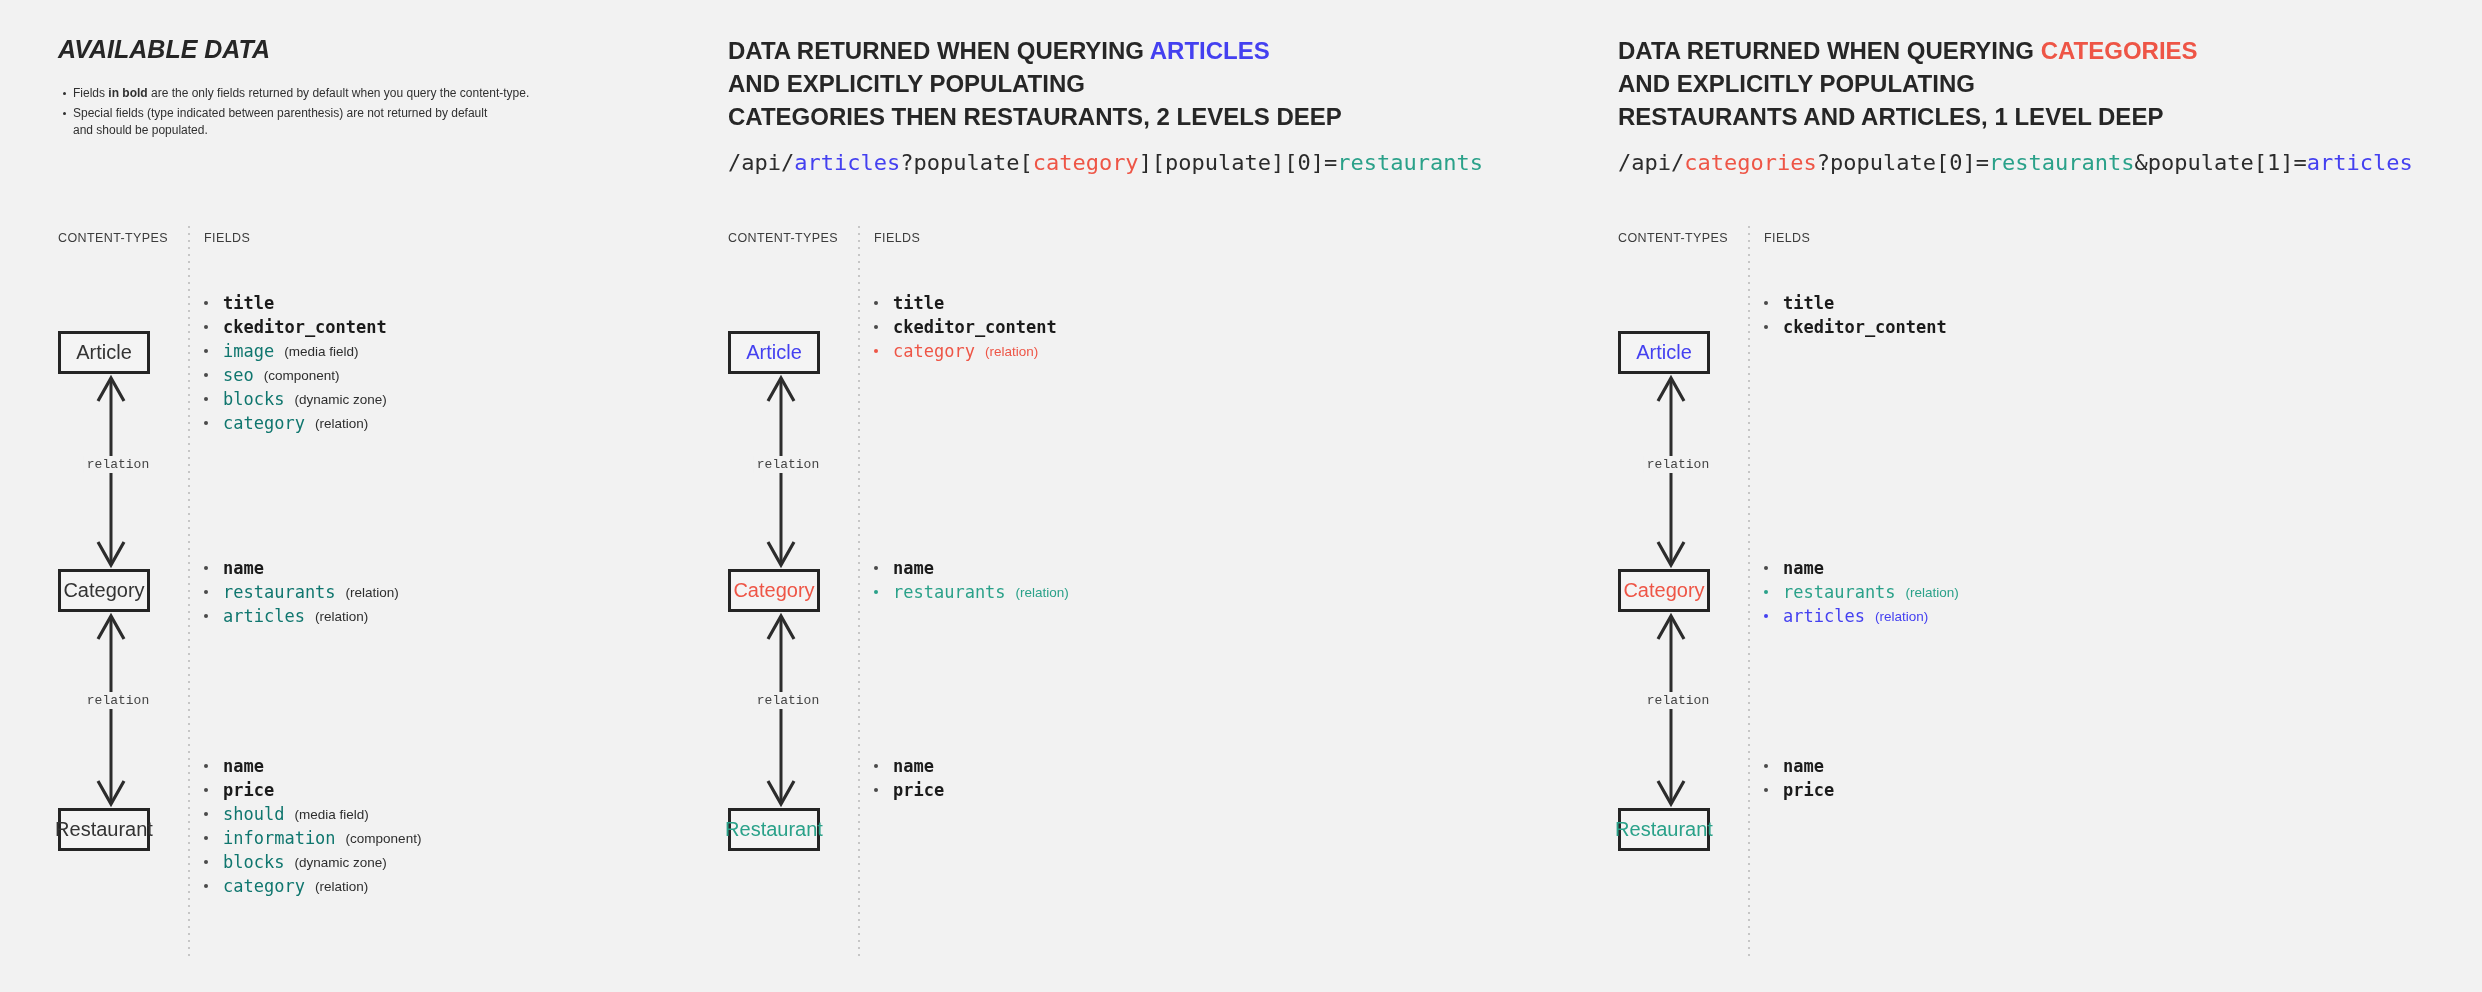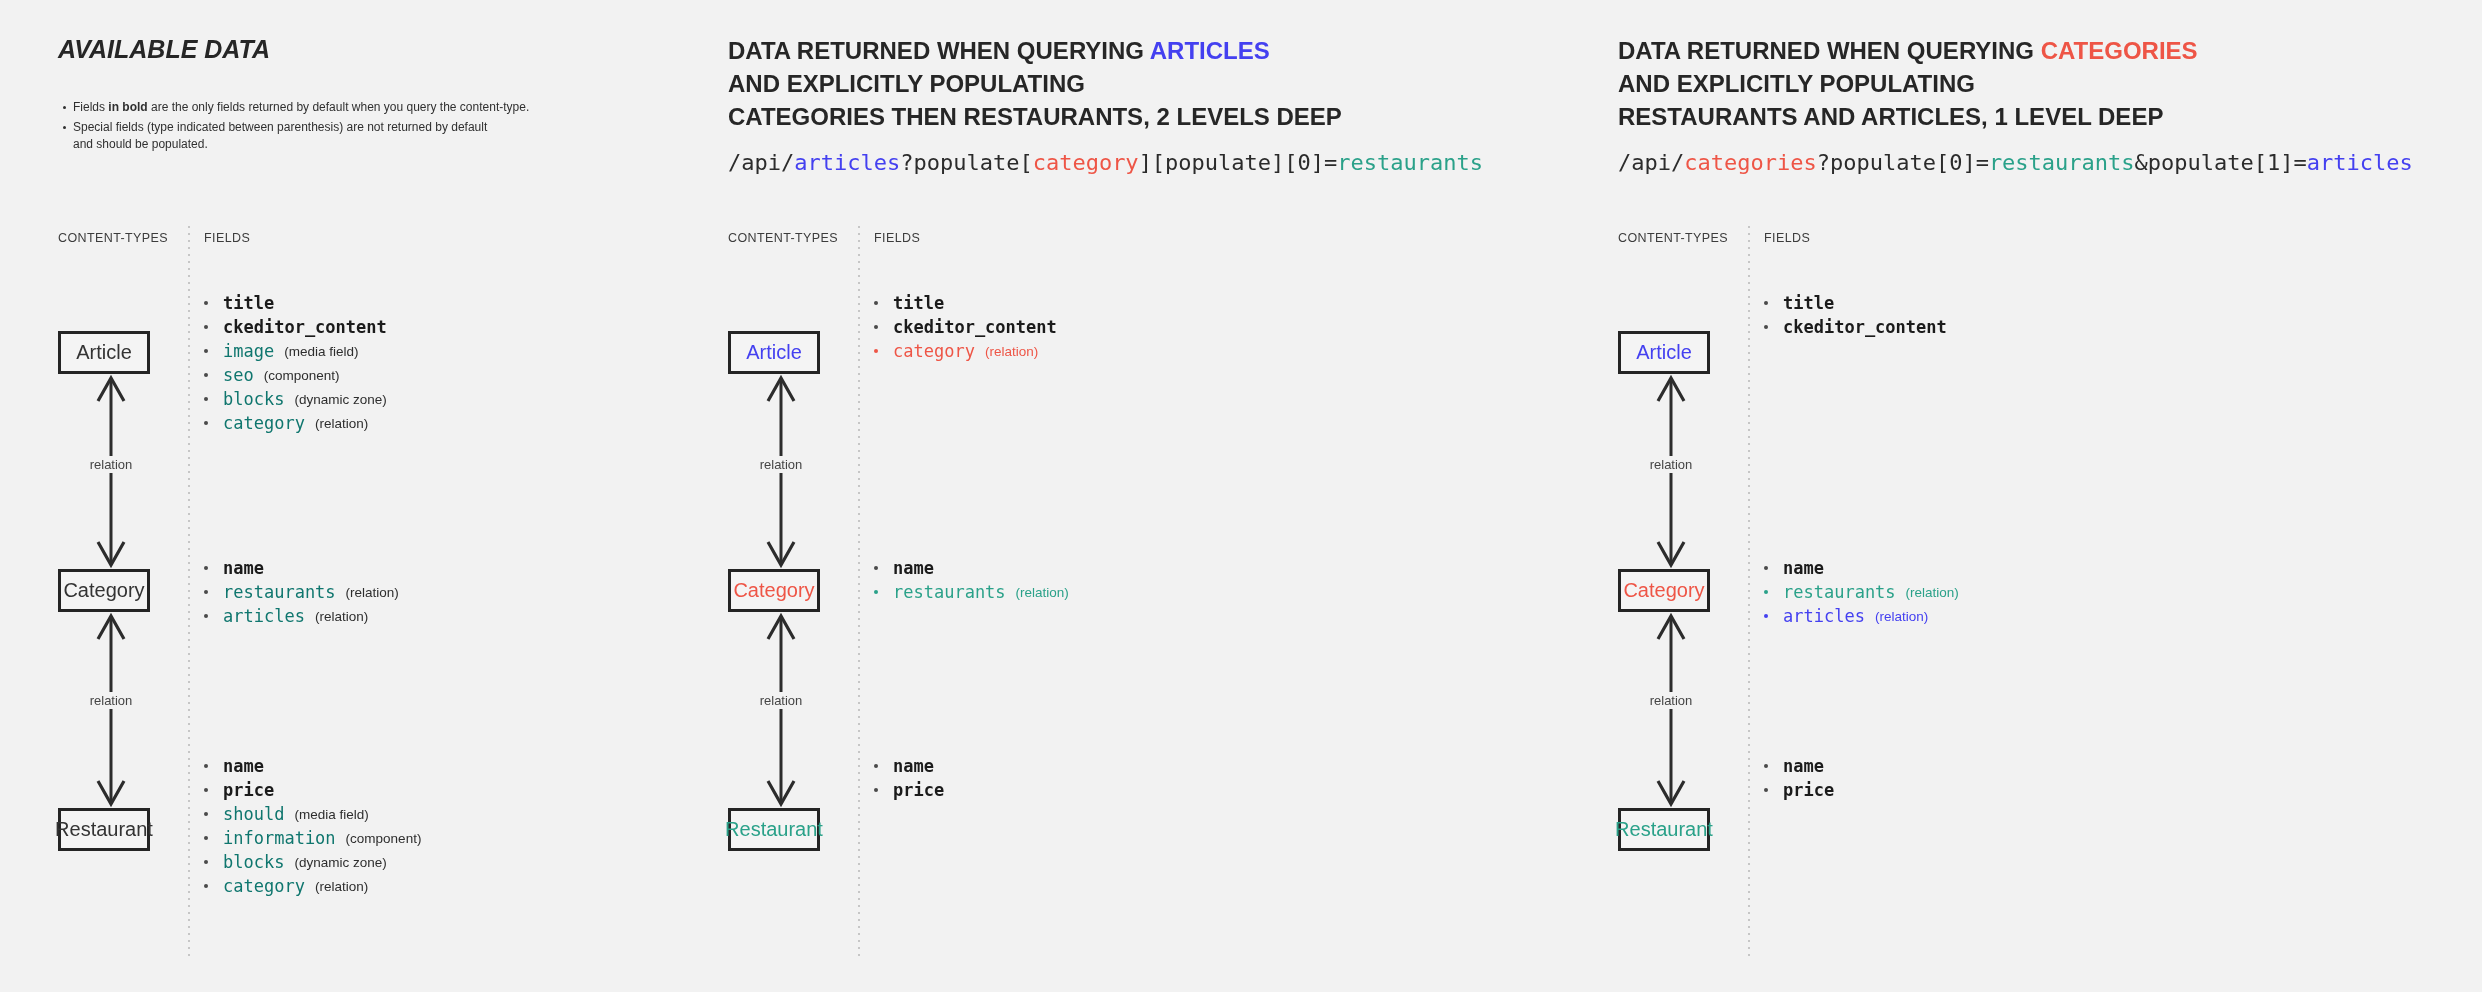--- a/index.html
+++ b/index.html
@@ -13,21 +13,21 @@
   .panel{position:absolute;top:0;height:992px;}
   #panel-0{left:58px;width:640px;}
   #panel-1{left:728px;width:880px;}
   #panel-2{left:1618px;width:864px;}
 
   
   .p-title{position:absolute;left:0;top:34px;font-weight:bold;font-size:24px;line-height:33px;color:#262626;}
   .p-title.single{font-size:25px;top:33px;font-style:italic;}
   .t-line{white-space:pre;}
 
-  .notes{position:absolute;left:3px;top:99px;font-size:12px;line-height:17px;color:#303030;}
+  .notes{position:absolute;left:3px;top:85px;font-size:12px;line-height:17px;color:#303030;}
   .note{display:flex;margin-bottom:3px;}
   .note-dot{width:3px;height:3px;border-radius:50%;background:#303030;margin:7px 7px 0 2px;flex:none;}
   .n-line{white-space:pre;}
   .note b{font-weight:bold;}
 
   .code{position:absolute;left:0;top:149px;font-family:"DejaVu Sans Mono",monospace;
         font-size:22px;line-height:28px;color:#2b2b2b;white-space:pre;}
 
   
   .col-head{position:absolute;top:231px;font-size:12.5px;letter-spacing:0.4px;color:#3c3c3c;white-space:nowrap;}
@@ -38,22 +38,22 @@
 
   
   .ct-box{position:absolute;left:0;width:92px;height:43px;border:3px solid #242424;box-sizing:border-box;
           background:#f4f4f4;display:flex;align-items:center;justify-content:center;
           font-size:20px;color:#333;}
   .box-0{top:331px;} .box-1{top:569px;} .box-2{top:808px;}
 
   
   .arrow{position:absolute;left:33px;z-index:1;line-height:0;}
   .arrow-0{top:374px;} .arrow-1{top:612px;}
-  .rel{position:absolute;left:53px;transform:translateX(-50%);z-index:2;background:#f2f2f2;
-       padding:1px 3px;font-size:13px;color:#454545;white-space:nowrap;}
+  .rel{position:absolute;left:60px;transform:translateX(-50%);z-index:2;background:#f2f2f2;
+       padding:1px 3px;font-size:13px;color:#454545;white-space:nowrap;font-family:Liberation Mono, monospace;}
   .rel-0{top:456px;} .rel-1{top:692px;}
 
   
   .fgroup{position:absolute;left:146px;}
   .fg-0{top:291px;} .fg-1{top:556px;} .fg-2{top:754px;}
   .frow{display:flex;align-items:center;height:24px;}
   .fdot{width:4px;height:4px;border-radius:50%;background:#4a4a4a;margin-right:15px;flex:none;}
   .fname{font-family:"DejaVu Sans Mono",monospace;font-size:17px;color:#0f766e;white-space:pre;}
   .fname.b{font-weight:bold;color:#1b1b1b;}
   .ftype{font-size:13.5px;margin-left:10px;color:#2e2e2e;white-space:pre;}

